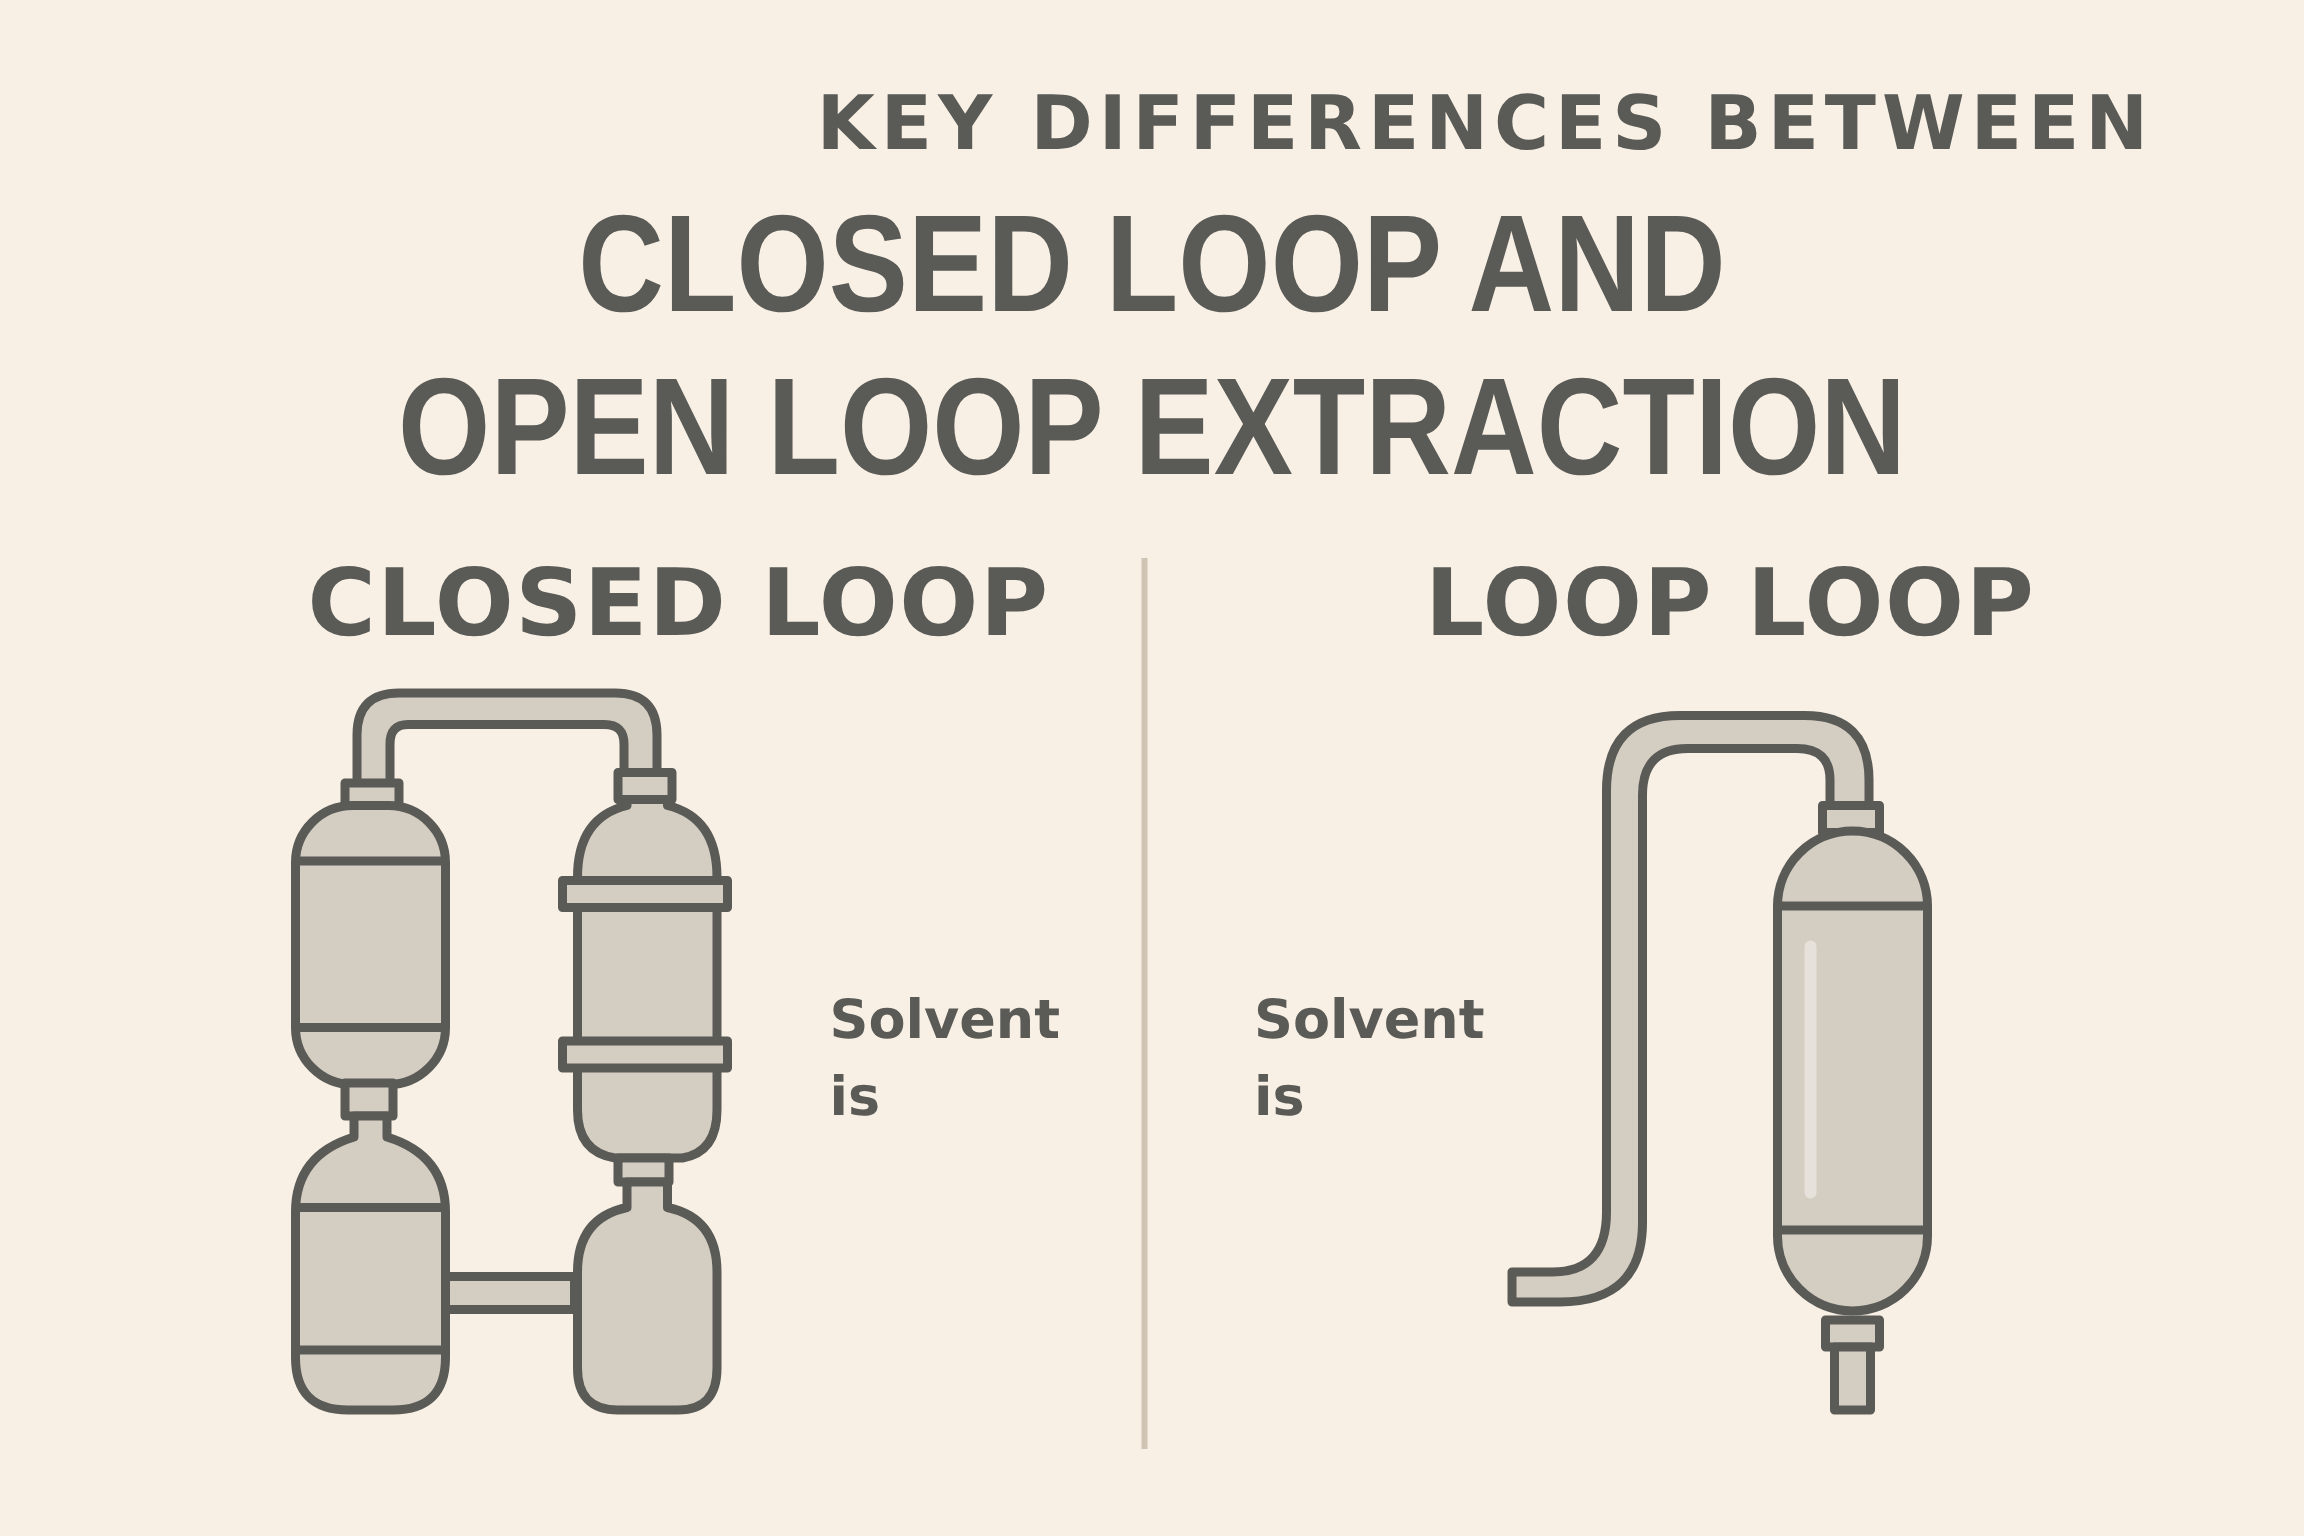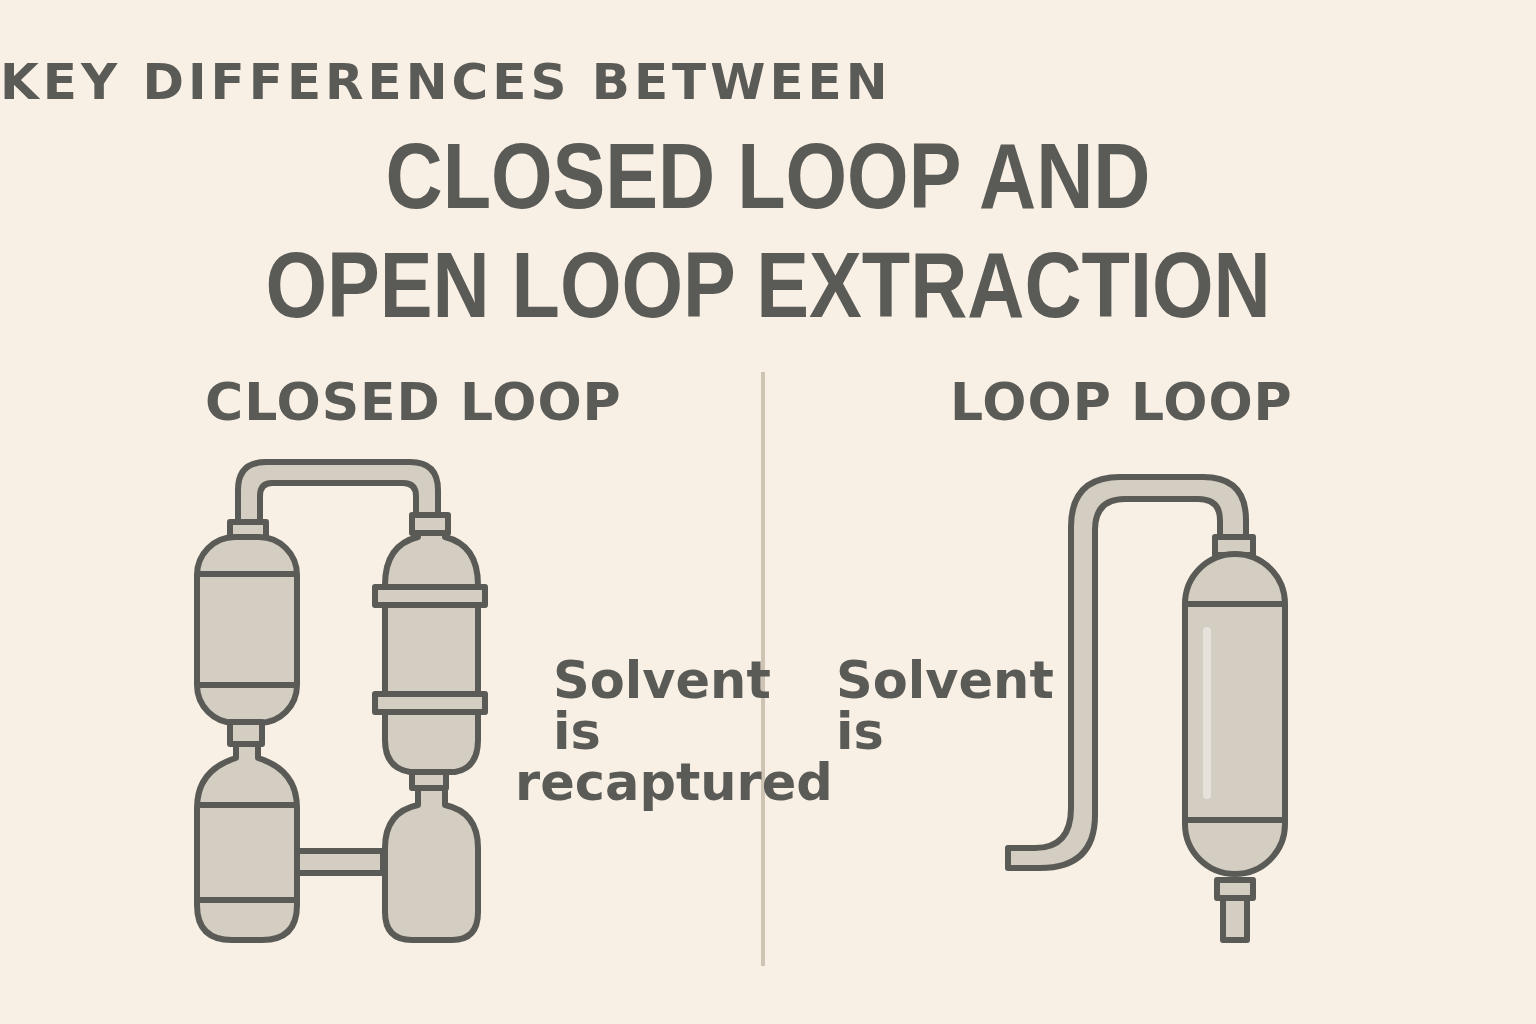--- a/index.html
+++ b/index.html
@@ -5,60 +5,59 @@
   html, body { margin:0; padding:0; }
   body {
     width:1536px; height:1024px; overflow:hidden;
     background:#f8f0e5;
     font-family:"Liberation Sans", sans-serif;
     color:#5a5a56;
     position:relative;
   }
   .abs { position:absolute; }
   .subtitle {
-    left:0; width:1436px; top:52px; text-align:left;
+    left:0; width:1436px; top:52px; text-align:right;
     font-family:"DejaVu Sans", sans-serif; font-weight:bold;
     font-size:50px; letter-spacing:4px; color:#5a5a56; line-height:60px;
   }
   .title {
     left:0; width:1536px; text-align:center;
     font-family:"Liberation Sans", sans-serif; font-weight:bold;
     font-size:92px; color:#5a5a56; line-height:100px;
     transform:scaleX(0.86); transform-origin:center;
   }
   .t1 { top:126px; }
   .t2 { top:235px; }
   .section-heading {
     font-family:"DejaVu Sans", sans-serif; font-weight:bold;
-    font-size:52px; color:#5a5a56; line-height:60px; letter-spacing:1px;
+    font-size:62px; color:#5a5a56; line-height:60px; letter-spacing:1px;
   }
   .divider { left:761px; top:372px; width:4px; height:594px; background:#cfc3b4; }
   .caption {
     font-family:"DejaVu Sans", sans-serif; font-weight:bold;
-    font-size:51px; color:#5a5a56; line-height:51px;
+    font-size:36px; color:#5a5a56; line-height:51px;
   }
   .caption span { display:block; }
   svg.diagram { position:absolute; left:0; top:0; }
 </style>
 </head>
 <body>
 
 <div class="abs subtitle">KEY DIFFERENCES BETWEEN</div>
 <div class="abs title t1">CLOSED LOOP AND</div>
 <div class="abs title t2">OPEN LOOP EXTRACTION</div>
 
 <div class="abs section-heading" style="left:205px; top:372px;">CLOSED LOOP</div>
 <div class="abs section-heading" style="left:950px; top:372px;">LOOP LOOP</div>
 
 <div class="abs divider"></div>
 
 <div class="abs caption" style="left:515px; top:655px;">
   <span style="padding-left:38px;">Solvent</span>
   <span style="padding-left:38px;">is</span>
-  <span>recaptured</span>
 </div>
 
 <div class="abs caption" style="left:836px; top:655px;">
   <span>Solvent</span>
   <span>is</span>
 </div>
 
 <svg class="diagram" width="1536" height="1024">
   <g stroke="#5a5a56" stroke-width="6" fill="#d4cdc2" stroke-linejoin="round">
 

